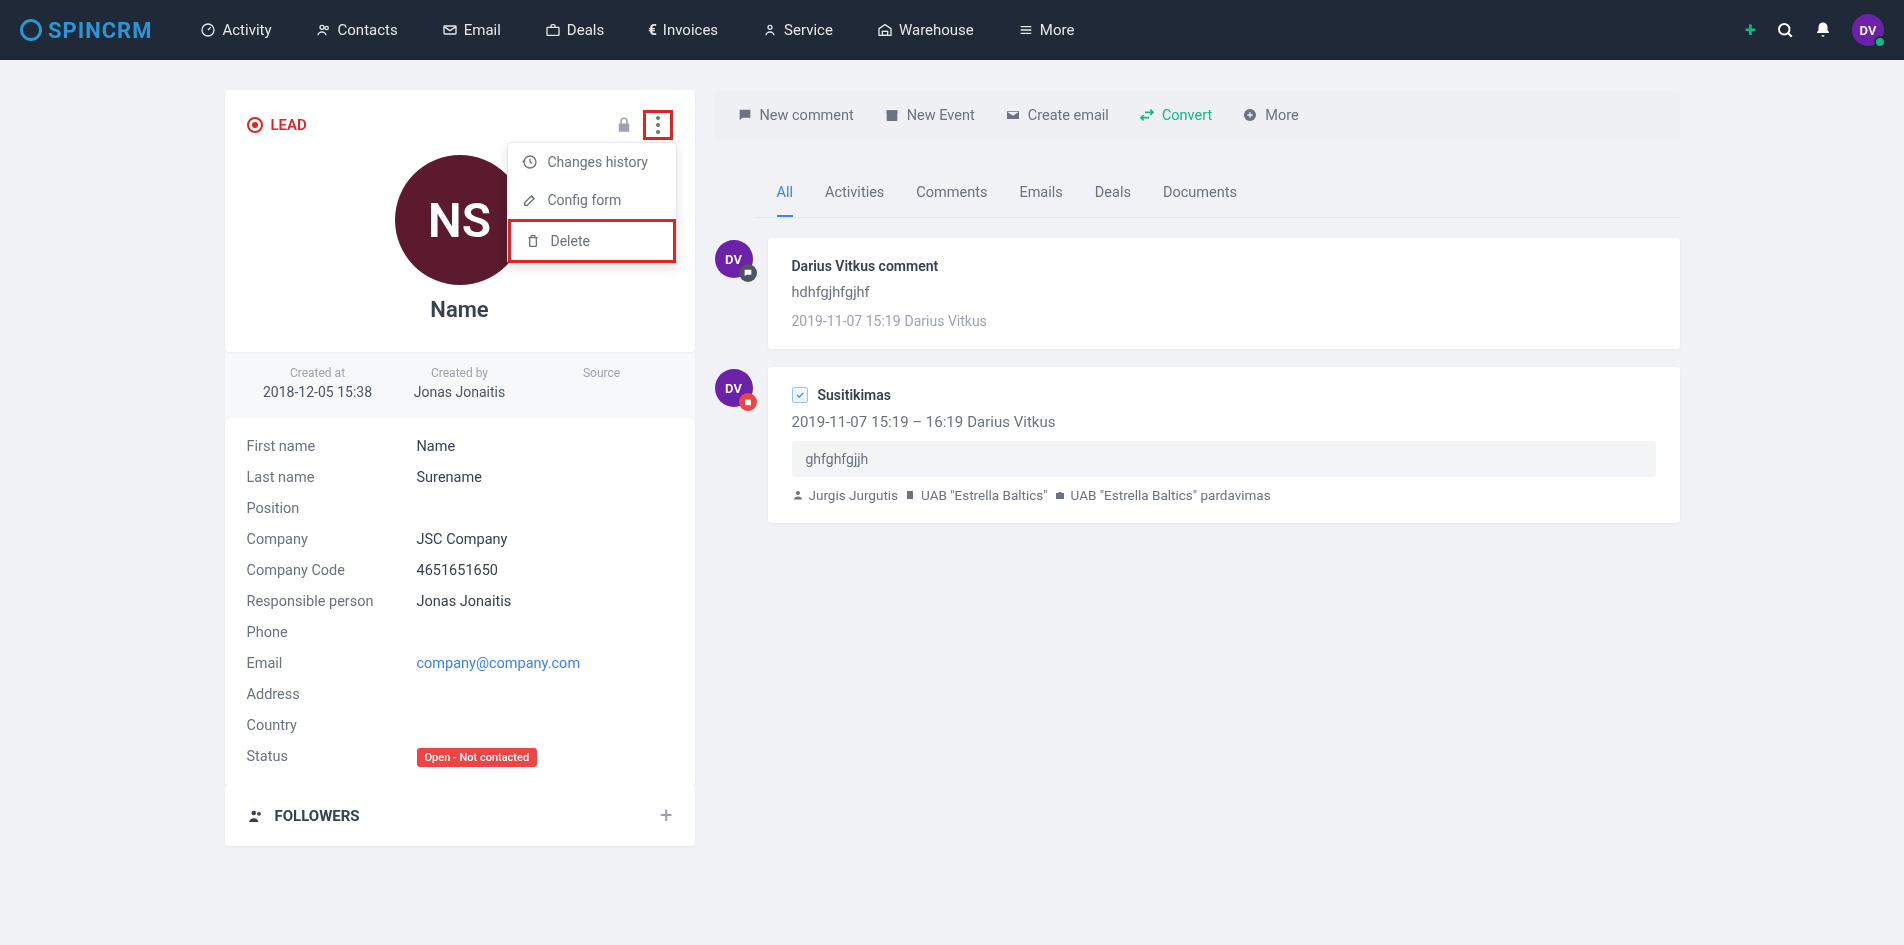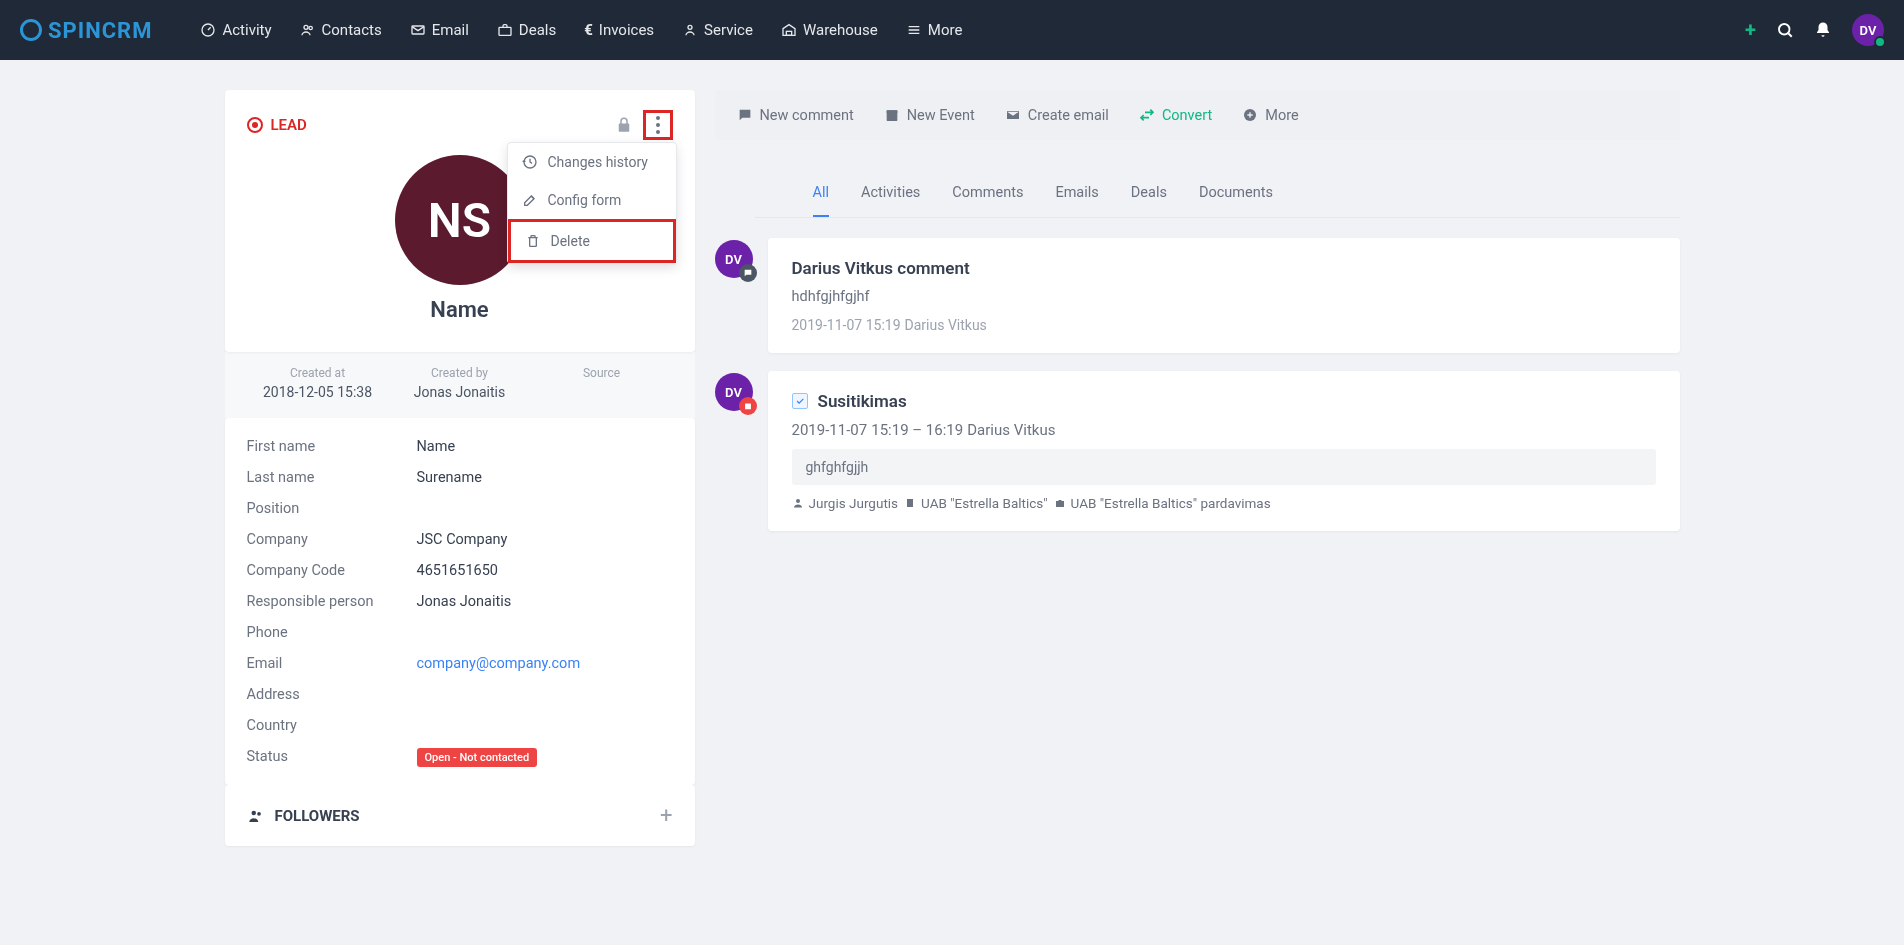--- a/index.html
+++ b/index.html
@@ -2,21 +2,21 @@
 <html><head>
 <meta charset="utf-8">
 <style>
 * { margin: 0; padding: 0; box-sizing: border-box; }
 body { font-family: -apple-system, BlinkMacSystemFont, "Segoe UI", Roboto, Helvetica, Arial, sans-serif; background: #f0f2f5; color: #333; width: 1904px; height: 945px; overflow: hidden; }
 
 
 .topnav { background: #1f2937; height: 60px; display: flex; align-items: center; padding: 0 20px; color: #d1d5db; }
 .logo { color: #2b95d6; font-weight: 700; font-size: 22px; letter-spacing: 1px; margin-right: 48px; display: flex; align-items: center; }
 .logo-icon { display: inline-block; width: 22px; height: 22px; border: 3px solid #2b95d6; border-radius: 50%; margin-right: 6px; position: relative; }
-.nav-items { display: flex; gap: 28px; align-items: center; flex: 1; }
+.nav-items { display: flex; gap: 44px; align-items: center; flex: 1; }
 .nav-item { display: flex; align-items: center; gap: 6px; font-size: 15px; cursor: pointer; color: #e5e7eb; }
 .nav-item svg, .nav-item .ico { width: 16px; height: 16px; }
 .nav-right { display: flex; align-items: center; gap: 20px; }
 .plus-icon { color: #10b981; font-size: 20px; font-weight: bold; cursor: pointer; }
 .search-icon, .bell-icon { color: #fff; cursor: pointer; }
 .avatar-badge { width: 32px; height: 32px; border-radius: 50%; background: #6b21a8; color: #fff; display: flex; align-items: center; justify-content: center; font-size: 13px; font-weight: 600; position: relative; cursor: pointer; }
 .avatar-badge .dot { position: absolute; bottom: -2px; right: -2px; width: 12px; height: 12px; background: #10b981; border-radius: 50%; border: 2px solid #1f2937; }
 
 
 .page { display: flex; padding: 30px 0 0 0; gap: 0; justify-content: center; }
@@ -70,31 +70,31 @@
 .plus-follow { font-size: 22px; color: #9ca3af; cursor: pointer; }
 
 
 .action-bar { background: #eef0f3; height: 50px; display: flex; align-items: center; padding: 0 22px; gap: 30px; border-radius: 4px; }
 .action-item { display: flex; align-items: center; gap: 7px; font-size: 14.5px; color: #6b7280; cursor: pointer; }
 .action-item.convert { color: #10b981; }
 
 
 .tabs { display: flex; gap: 32px; padding: 0 22px; border-bottom: 1px solid #e5e7eb; margin-top: 30px; margin-left: 40px; margin-right: 0; }
 .tab { padding: 14px 0; font-size: 14.5px; color: #6b7280; cursor: pointer; border-bottom: 2px solid transparent; }
-.tab.active { color: #3b82f6; border-bottom-color: #3b82f6; margin-left: 36px; }
+.tab.active { color: #3b82f6; border-bottom-color: #3b82f6; }
 
 
 .timeline { margin-left: 0px; margin-top: 20px; }
 .tl-item { display: flex; gap: 15px; margin-bottom: 18px; }
 .tl-avatar { width: 38px; height: 38px; border-radius: 50%; background: #6b21a8; color: #fff; font-size: 13px; font-weight: 600; display: flex; align-items: center; justify-content: center; position: relative; flex-shrink: 0; margin-top: 2px; }
 .tl-avatar .badge { position: absolute; bottom: -4px; right: -4px; width: 18px; height: 18px; border-radius: 50%; display: flex; align-items: center; justify-content: center; }
 .tl-avatar .badge.comment { background: #4b5563; }
 .tl-avatar .badge.event { background: #ef4444; }
 .tl-card { background: #fff; border-radius: 4px; padding: 20px 24px; flex: 1; box-shadow: 0 1px 3px rgba(0,0,0,0.05); }
-.tl-title { font-weight: 600; font-size: 17px; color: #374151; margin-bottom: 10px; display: flex; align-items: center; gap: 10px; }
+.tl-title { font-weight: 600; font-size: 14px; color: #374151; margin-bottom: 10px; display: flex; align-items: center; gap: 10px; }
 .tl-body { color: #6b7280; font-size: 14.5px; margin-bottom: 12px; }
 .tl-meta { color: #9ca3af; font-size: 14px; display: flex; gap: 4px; }
 .tl-sub { background: #f3f4f6; padding: 10px 14px; border-radius: 3px; color: #6b7280; font-size: 14px; margin: 10px 0; }
 .tl-footer { display: flex; gap: 6px; color: #6b7280; font-size: 13.5px; align-items: center; flex-wrap: wrap; }
 .tl-footer span { display: flex; align-items: center; gap: 5px; }
 .chk { width: 16px; height: 16px; border: 1px solid #93c5fd; border-radius: 2px; display: inline-flex; align-items: center; justify-content: center; background: #eff6ff; }
 
 svg { display: inline-block; vertical-align: middle; }
 </style>
 </head>

